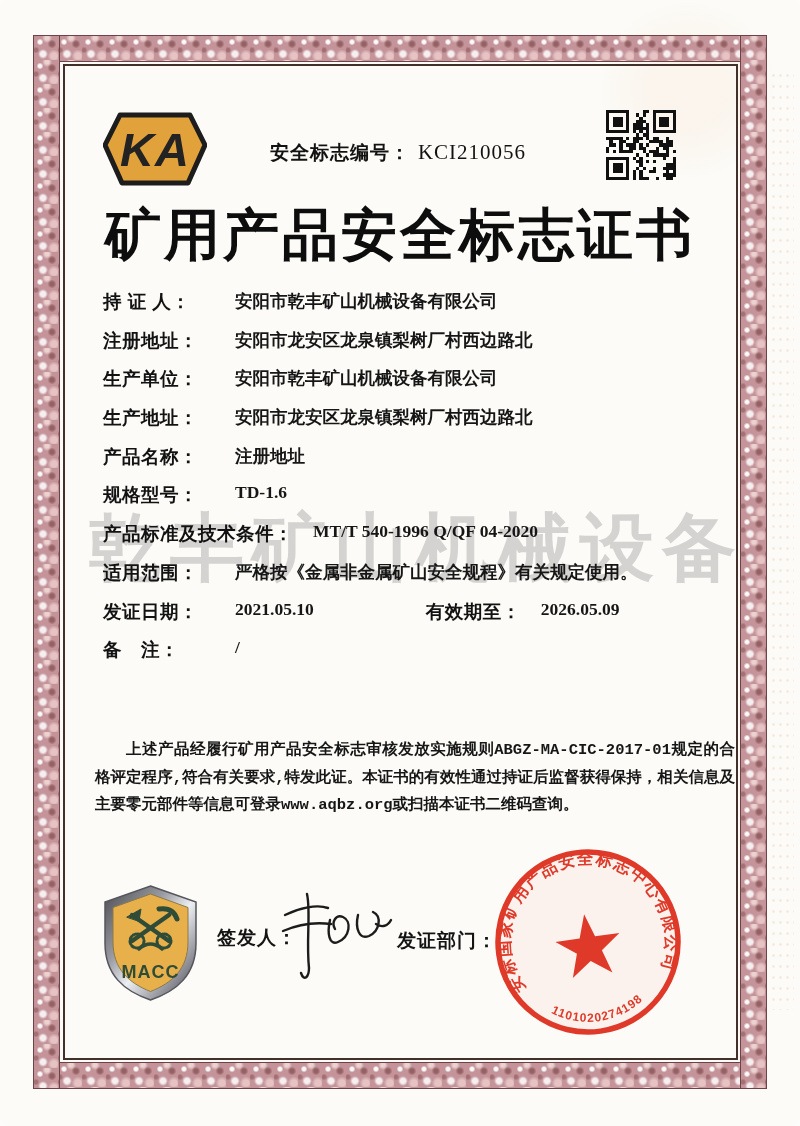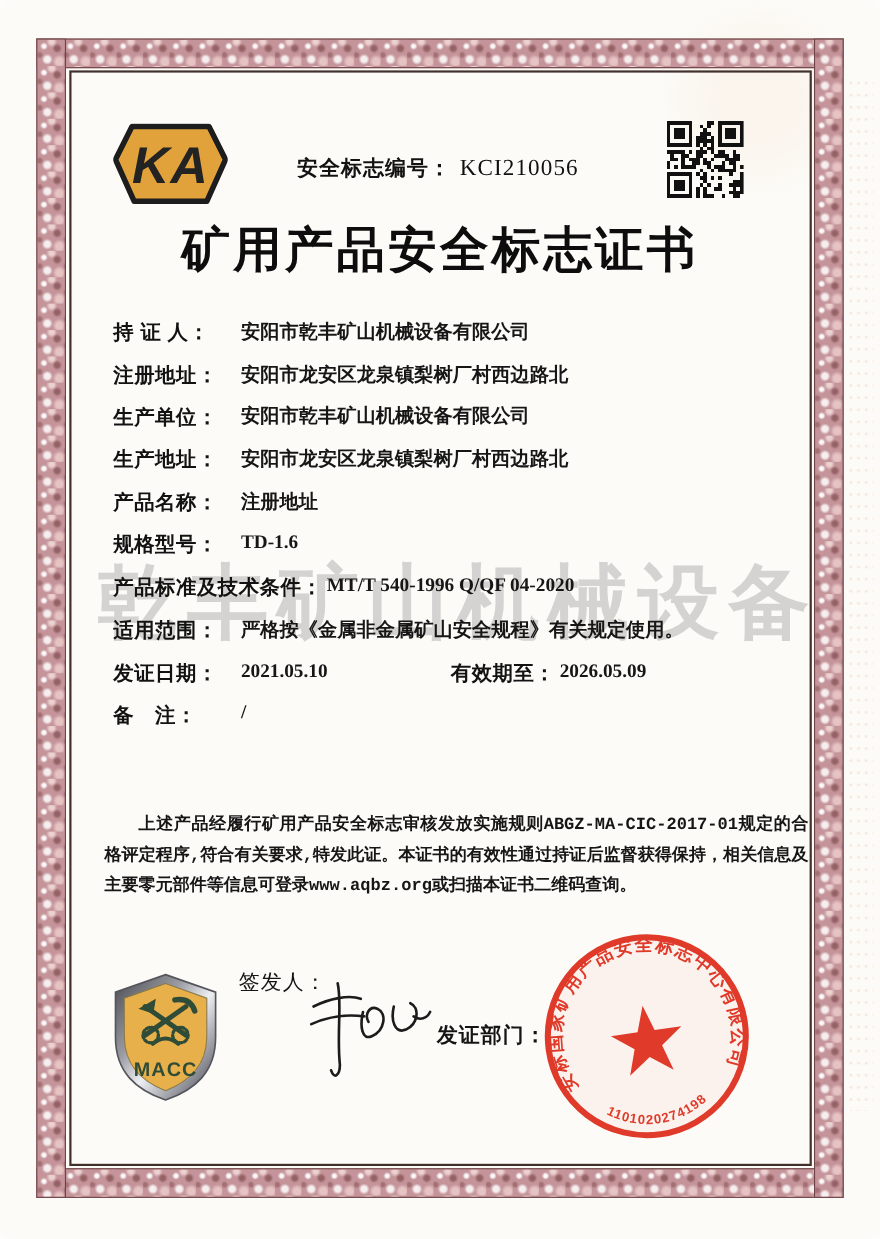--- a/index.html
+++ b/index.html
@@ -48,49 +48,49 @@
   
   .ka-badge{position:absolute;left:103px;top:112px;width:104px;height:74px;}
   .code-line{position:absolute;left:0;right:4px;top:140px;text-align:center;white-space:nowrap;}
   .code-label{font-weight:700;font-size:19px;color:#121212;letter-spacing:1px;}
   .code-value{font-family:"Liberation Serif",serif;font-size:21px;color:#111;letter-spacing:1px;margin-left:8px;}
   .qr{position:absolute;left:606px;top:110px;width:70px;height:70px;}
   
   .cert-title{
     position:absolute;left:0;right:0;top:198px;text-align:center;
     font-family:"Liberation Serif",serif;font-weight:800;
-    font-size:44px;color:#0d0d0d;letter-spacing:3px;white-space:nowrap;
+    font-size:56px;color:#0d0d0d;letter-spacing:3px;white-space:nowrap;
   }
   
   .watermark{
     position:absolute;left:88px;top:499px;z-index:1;
     font-size:74px;font-weight:700;letter-spacing:8px;white-space:nowrap;
     color:rgba(150,148,146,.38);
   }
   
   .rows{position:absolute;left:103px;top:289px;right:58px;z-index:2;}
   .row{display:flex;align-items:flex-start;height:38.7px;}
   .lbl{
     font-weight:700;font-size:18.5px;color:#121212;
     min-width:112px;flex:none;letter-spacing:.5px;white-space:nowrap;
   }
   .val{
     font-family:"Liberation Serif",serif;font-size:17.5px;color:#161616;
-    font-weight:600;margin-left:4px;white-space:nowrap;
+    font-weight:600;margin-left:20px;white-space:nowrap;
   }
   .lbl2{margin-left:112px;min-width:0;}
   
   .statement{
     position:absolute;left:95px;top:737px;width:640px;z-index:2;
     font-family:Liberation Mono, monospace;font-size:15.5px;font-weight:700;
     color:#161616;line-height:27.5px;text-indent:2em;text-align:justify;
   }
   
   .macc-shield{position:absolute;left:99px;top:883px;width:103px;height:120px;}
-  .issuer-label{position:absolute;left:217px;top:880px;font-weight:400;font-size:19px;color:#141414;letter-spacing:1px;}
+  .issuer-label{position:absolute;left:217px;top:925px;font-weight:700;font-size:19px;color:#141414;letter-spacing:1px;}
   .signature{position:absolute;left:272px;top:878px;width:125px;height:115px;}
   .dept-label{position:absolute;left:397px;top:928px;font-weight:700;font-size:19px;color:#141414;letter-spacing:1px;}
   .seal{position:absolute;left:483px;top:838px;width:210px;height:208px;}
 </style>
 </head>
 <body>
 
 <div class="page">
 
   <div class="speckles"></div>

